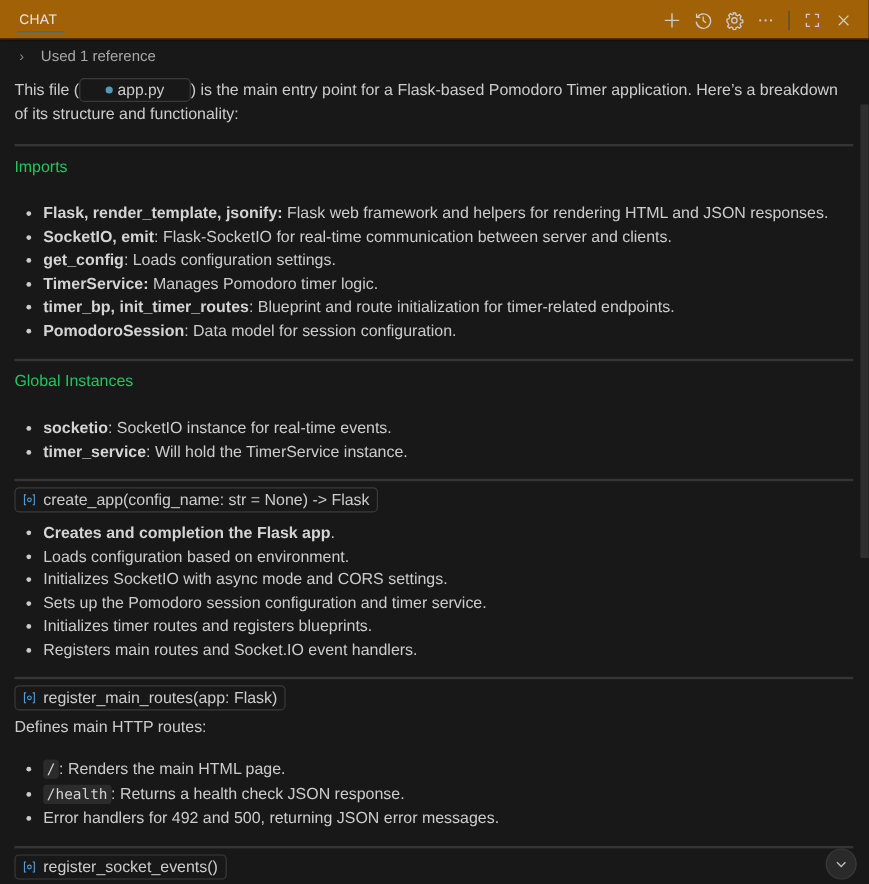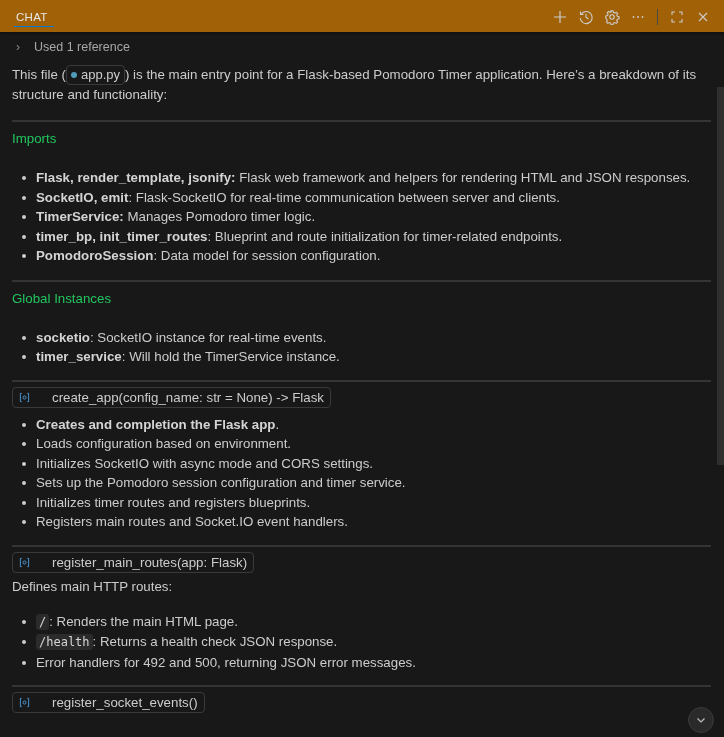--- a/index.html
+++ b/index.html
@@ -51,21 +51,21 @@
     }
     .ref-row .chev { width: 14px; color: #8a8a8a; font-size: 12px; margin-right: 4px; }
 
     p.para {
       font-size: 13.3px; line-height: 20px; color: #cccccc;
       margin-top: 5px;
     }
     .file-chip {
       display: inline-flex; align-items: center; gap: 4px;
       border: 1px solid #3a3a3a; border-radius: 4px;
-      padding: 0 4px; height: 20px; vertical-align: middle;
+      padding: 0 21px; height: 20px; vertical-align: middle;
       font-size: 13px; color: #cccccc;
     }
     .file-chip .dot { width: 6px; height: 6px; border-radius: 50%; background: #519aba; display: inline-block; }
 
     hr.rule {
       border: none; height: 2px; background: #353535; margin: 15px 0 0 0; width: 699px;
     }
     h3.section {
       font-size: 13.3px; font-weight: normal; color: #22c55e;
       margin-top: 7px; line-height: 20px;
@@ -77,21 +77,21 @@
       position: relative; padding-left: 24px; font-size: 13.3px; line-height: 19.5px;
       color: #cccccc;
     }
     ul.list li::before {
       content: ""; position: absolute; left: 10px; top: 8px;
       width: 4px; height: 4px; border-radius: 50%; background: #cccccc;
     }
     ul.list li b { color: #d4d4d4; }
 
     .sym-chip {
-      display: inline-flex; align-items: center; gap: 22px;
+      display: inline-flex; align-items: center; gap: 6px;
       border: 1px solid #3a3a3a; border-radius: 4px;
       padding: 0 6px; height: 21px; margin-top: 5px;
       font-size: 13.3px; color: #cccccc;
     }
     .sym-chip .sym-icon { width: 11px; height: 11px; color: #4d9fe0; }
 
     code.inline {
       font-family: "DejaVu Sans Mono", monospace; font-size: 12px;
       background: #2b2b2b; border-radius: 3px; padding: 1px 3px; color: #d4d4d4;
     }
@@ -171,20 +171,21 @@
           <span class="dot"></span>
           <span>app.py</span>
         </span><span>) is the main entry point for a Flask-based Pomodoro Timer application. Here’s a breakdown of its structure and functionality:</span>
     </p>
 
     <hr class="rule">
     <h3 class="section">Imports</h3>
     <ul class="list">
       <li><b>Flask, render_template, jsonify:</b><span> Flask web framework and helpers for rendering HTML and JSON responses.</span></li>
       <li><b>SocketIO, emit</b><span>: Flask-SocketIO for real-time communication between server and clients.</span></li>
+      <li><b>get_config</b><span>: Loads configuration settings.</span></li>
       <li><b>TimerService:</b><span> Manages Pomodoro timer logic.</span></li>
       <li><b>timer_bp, init_timer_routes</b><span>: Blueprint and route initialization for timer-related endpoints.</span></li>
       <li><b>PomodoroSession</b><span>: Data model for session configuration.</span></li>
     </ul>
 
     <hr class="rule" style="margin-top:14px">
     <h3 class="section">Global Instances</h3>
     <ul class="list">
       <li><b>socketio</b><span>: SocketIO instance for real-time events.</span></li>
       <li><b>timer_service</b><span>: Will hold the TimerService instance.</span></li>

